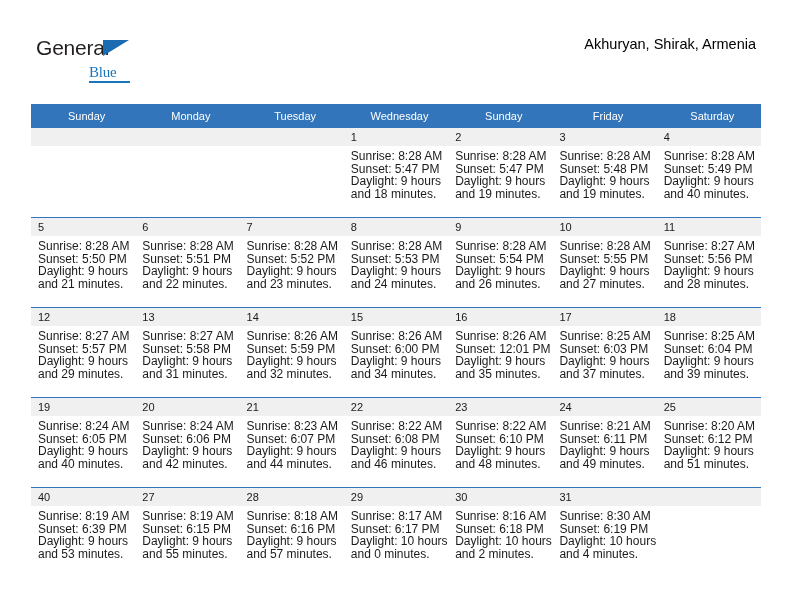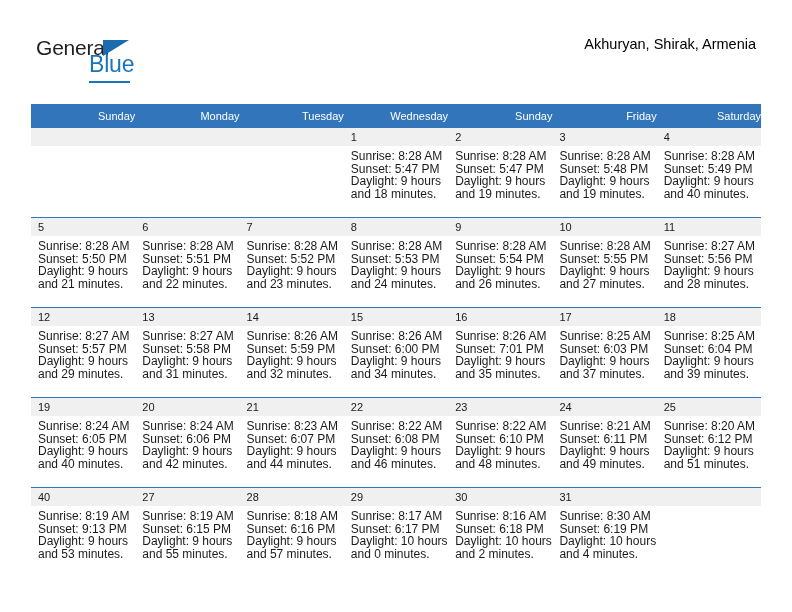--- a/index.html
+++ b/index.html
@@ -50,25 +50,25 @@
     left: 67px;
     top: 4px;
     width: 0;
     height: 0;
     border-left: 26px solid #1a6bb0;
     border-bottom: 16px solid transparent;
   }
   .logo-blue {
     position: absolute;
     left: 53px;
-    top: 15px;
-    font-size: 23px;
+    top: 28px;
+    font-size: 15px;
     letter-spacing: -0.2px;
     color: #1a76bc;
-    font-family: Liberation Sans, sans-serif;
+    font-family: Liberation Serif, serif;
   }
   .logo-underline {
     position: absolute;
     left: 53px;
     top: 45px;
     width: 41px;
     height: 2px;
     background: #1a76bc;
   }
 
@@ -100,21 +100,21 @@
     top: 104px;
     width: 730px;
     border-collapse: collapse;
     table-layout: fixed;
   }
   .calendar th {
     background: #3275ba;
     color: #ffffff;
     font-size: 11px;
     font-weight: normal;
-    text-align: right;
+    text-align: center;
     padding: 6px 0 6px 7px;
     height: 20px;
     box-sizing: border-box;
     border: none;
   }
   .calendar td {
     width: 104.28px;
     height: 89px;
     vertical-align: top;
     padding: 0;
@@ -368,21 +368,21 @@
                 <div>Daylight: 9 hours</div>
                 <div>and 34 minutes.</div>
               </div>
             </div>
           </td>
           <td>
             <div class="cell-inner">
               <div class="date-band">16</div>
               <div class="cell-body">
                 <div>Sunrise: 8:26 AM</div>
-                <div>Sunset: 7:01 PM</div>
+                <div>Sunset: 12:01 PM</div>
                 <div>Daylight: 9 hours</div>
                 <div>and 35 minutes.</div>
               </div>
             </div>
           </td>
           <td>
             <div class="cell-inner">
               <div class="date-band">17</div>
               <div class="cell-body">
                 <div>Sunrise: 8:25 AM</div>
@@ -482,21 +482,21 @@
               </div>
             </div>
           </td>
         </tr>
         <tr class="week">
           <td>
             <div class="cell-inner">
               <div class="date-band">40</div>
               <div class="cell-body">
                 <div>Sunrise: 8:19 AM</div>
-                <div>Sunset: 9:13 PM</div>
+                <div>Sunset: 6:39 PM</div>
                 <div>Daylight: 9 hours</div>
                 <div>and 53 minutes.</div>
               </div>
             </div>
           </td>
           <td>
             <div class="cell-inner">
               <div class="date-band">27</div>
               <div class="cell-body">
                 <div>Sunrise: 8:19 AM</div>

